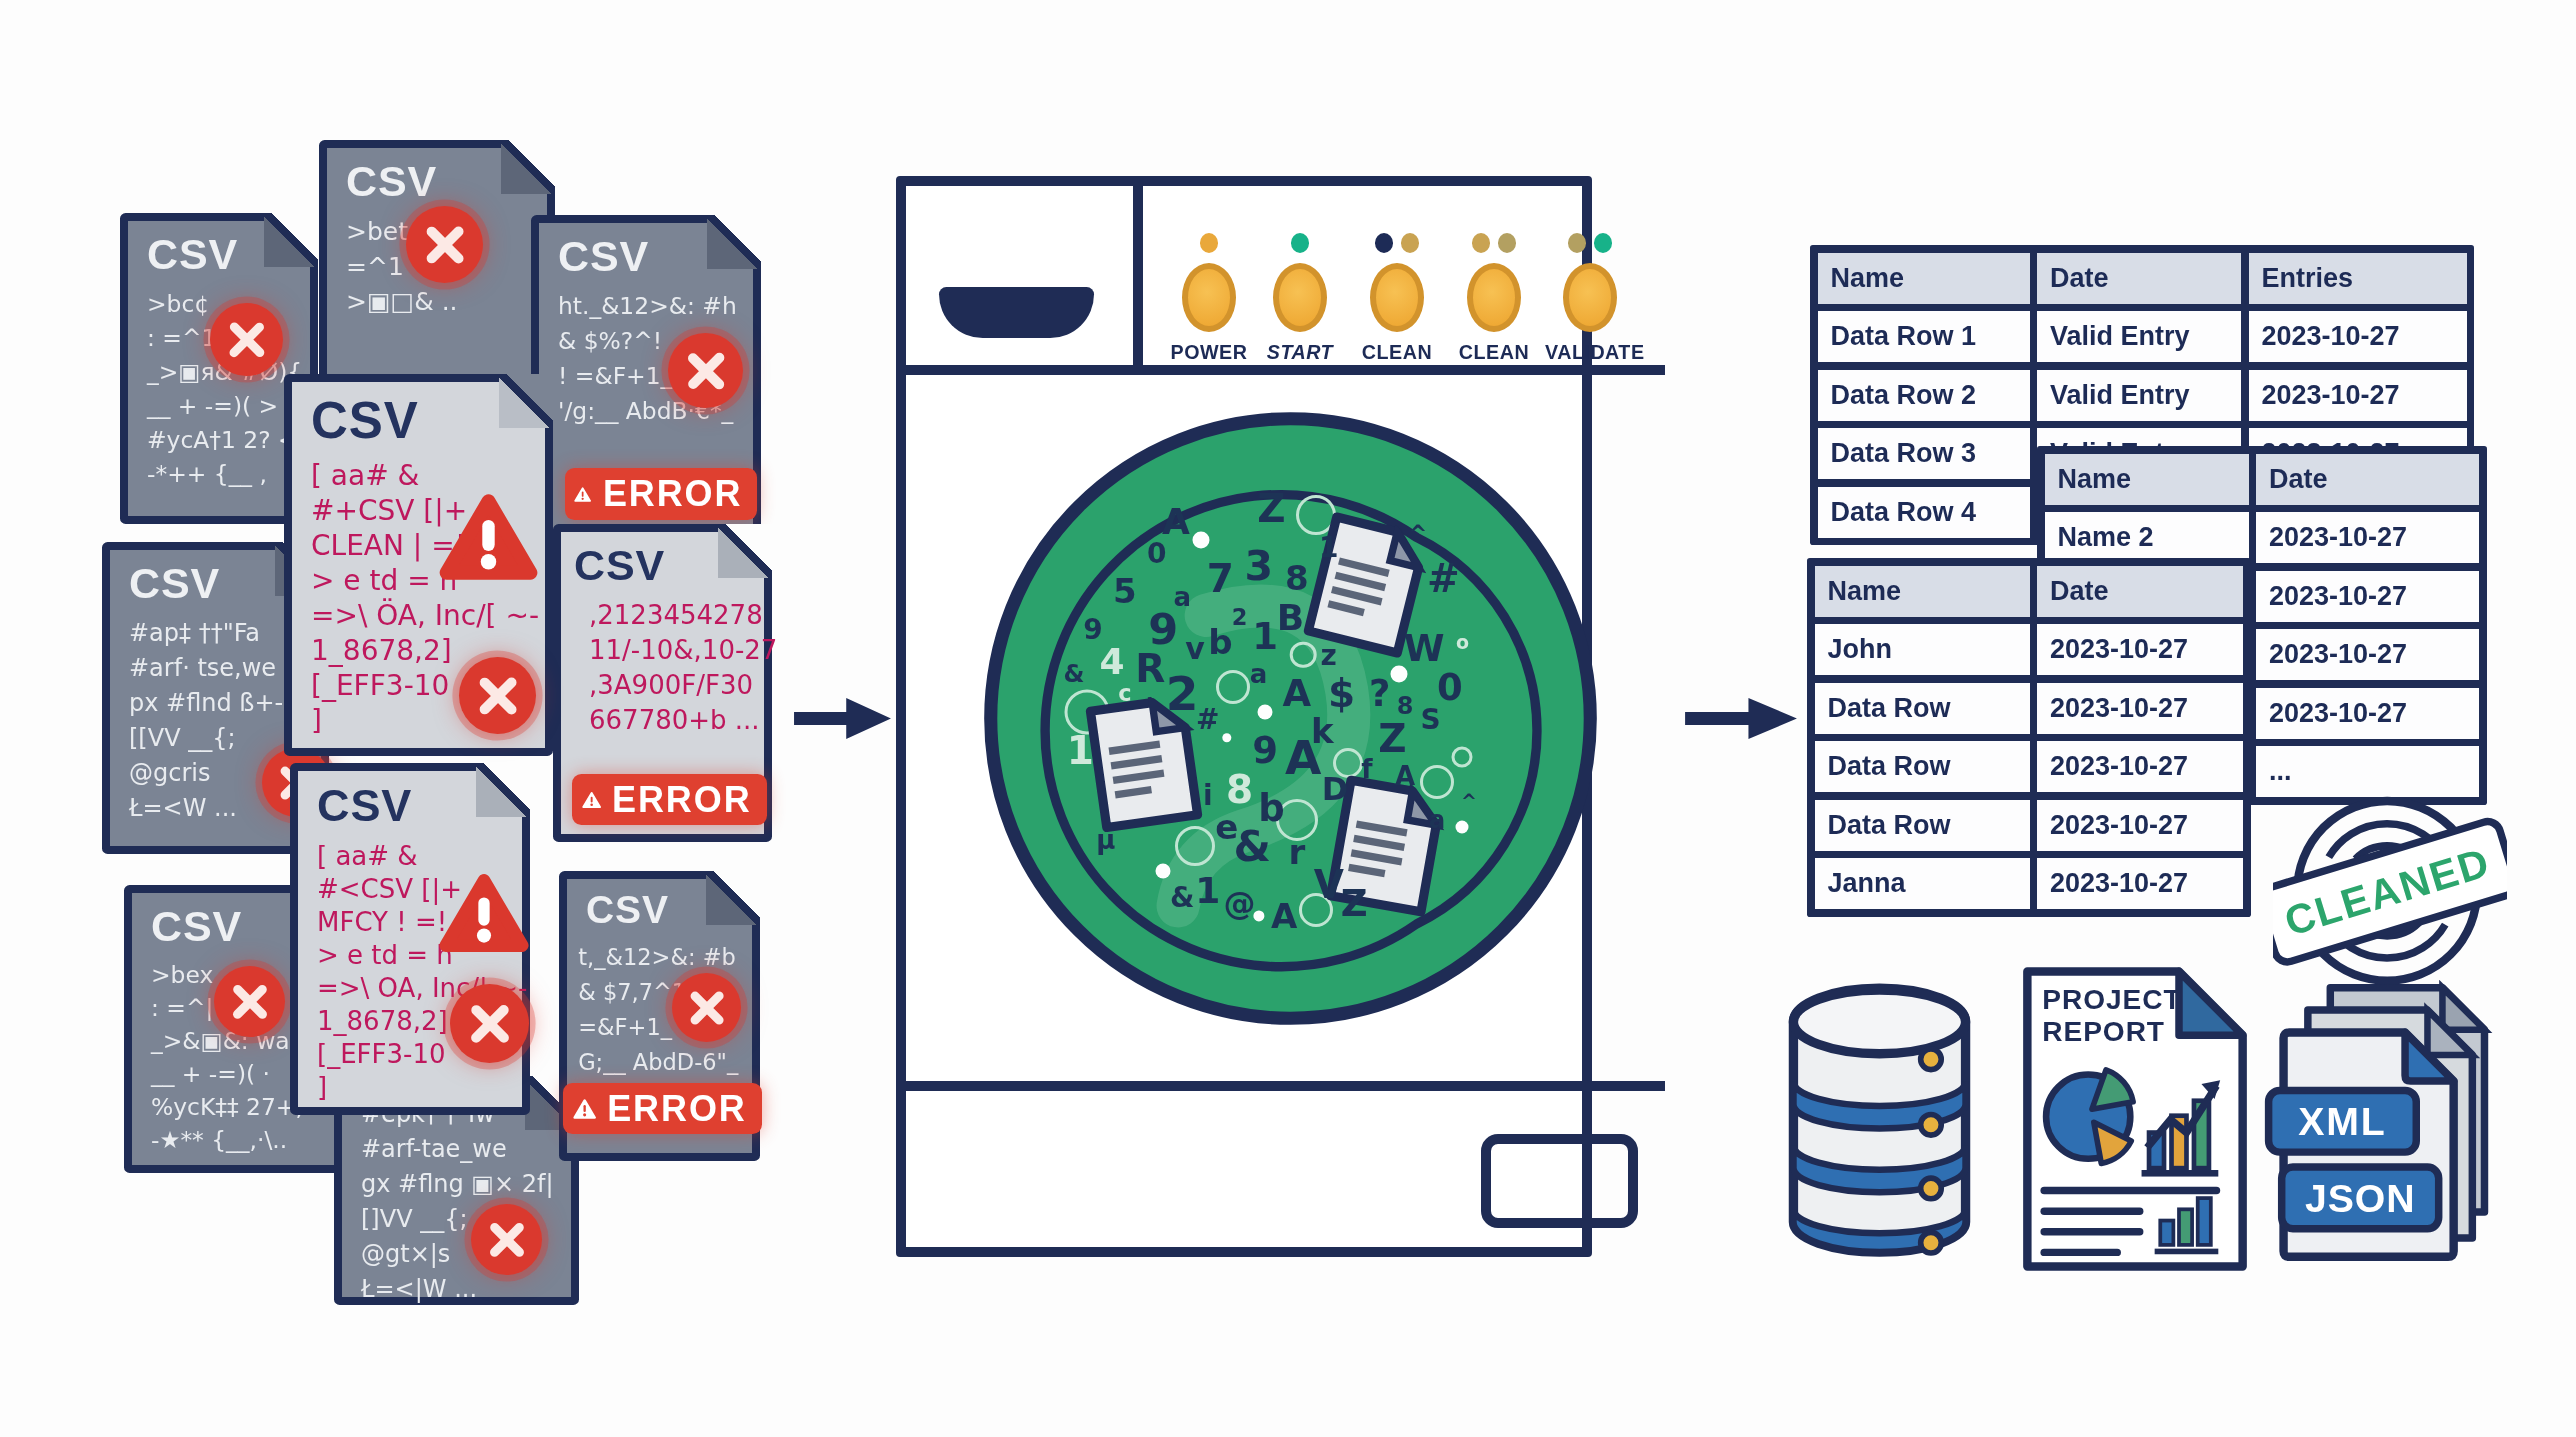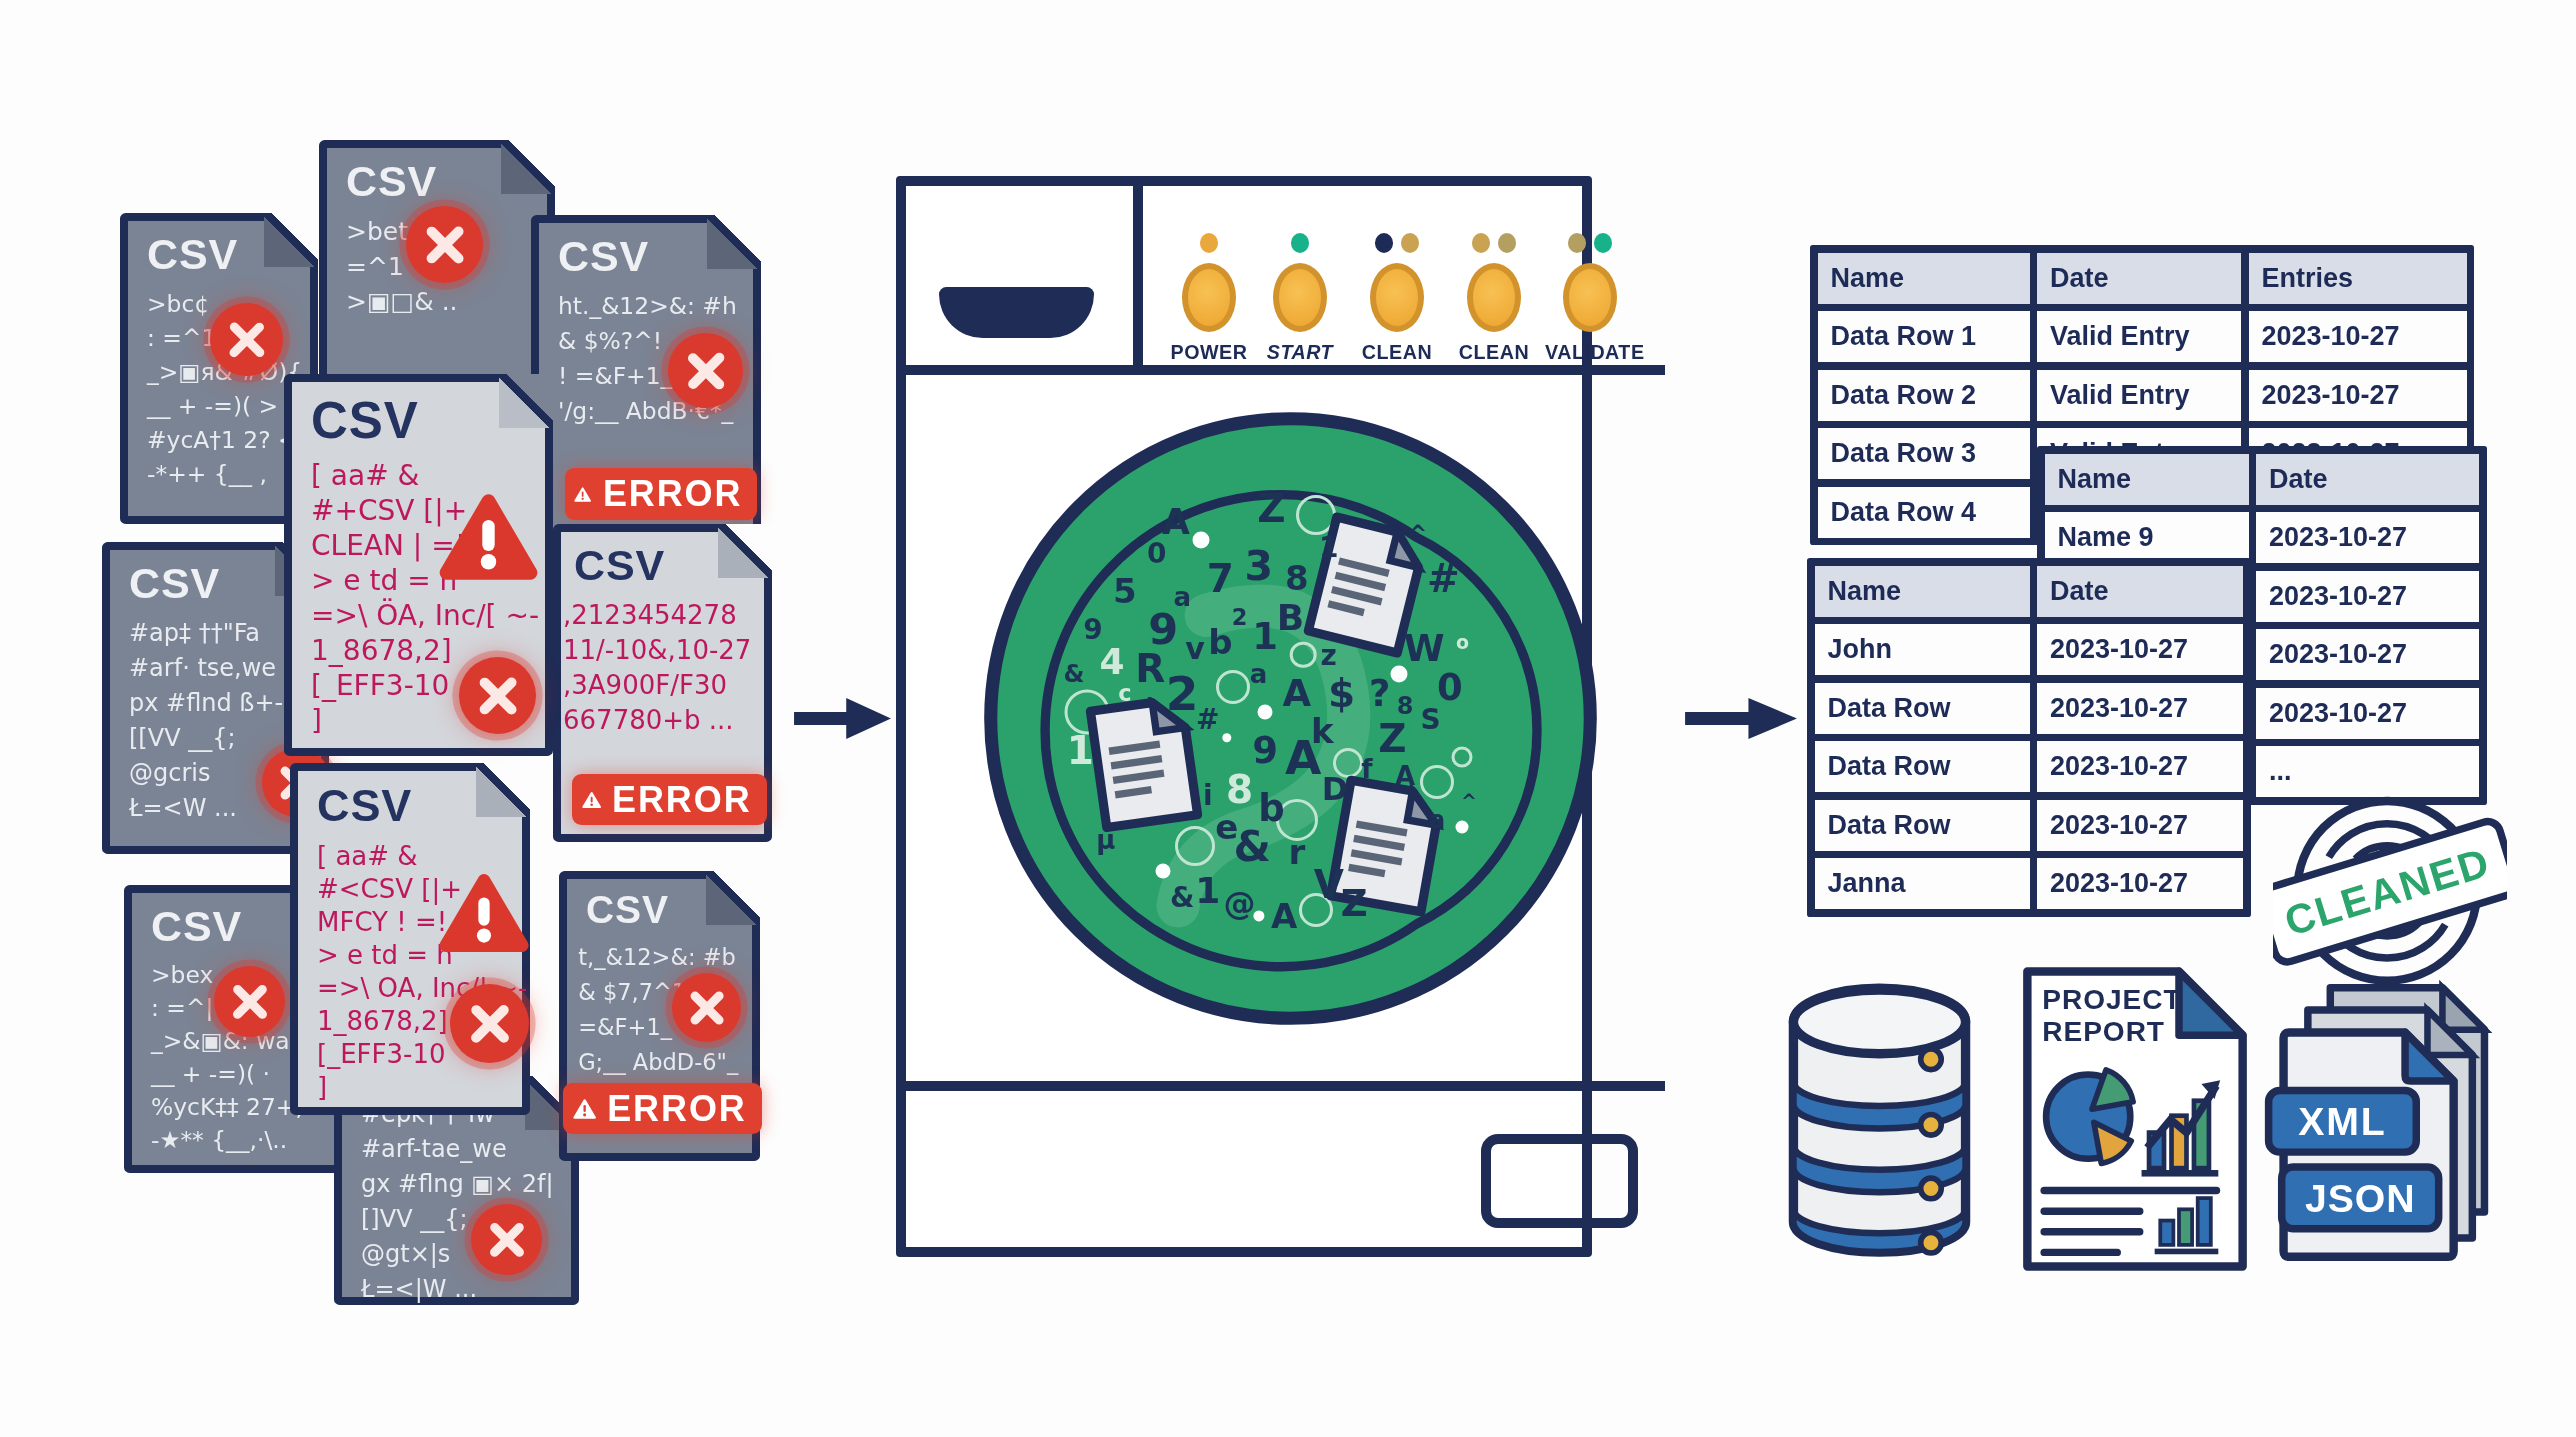--- a/index.html
+++ b/index.html
@@ -179,21 +179,21 @@
     <div class="gl">[[VV __{;</div>
     <div class="gl">@gcris</div>
     <div class="gl">Ł=&lt;W ...</div>
   </div>
   <div class="xbadge" style="left:152px;top:198px;width:69px;height:69px;"></div>
 </div>
 
 <div class="file lite" style="left:553px;top:524px;width:219px;height:318px;z-index:4;">
   <div class="fold" style="--flap:#aab0b9;"></div>
   <div class="file-title" style="font-size:43px;padding-left:13px;">CSV</div>
-  <div class="file-lines" style="font-size:26px;padding-left:2px;">
+  <div class="file-lines" style="font-size:26px;padding-left:28px;">
     <div class="gl">,2123454278</div>
     <div class="gl">11/-10&amp;,10-27</div>
     <div class="gl">,3A900F/F30</div>
     <div class="gl">667780+b ...</div>
   </div>
   <div class="error-banner" style="left:11.2px;top:242px;width:170px;height:51px;">
     <svg width="39" height="36" viewBox="0 0 60 54">
       <path d="M30 5 L56 49 H4 Z" fill="#fff" stroke="#fff" stroke-width="6" stroke-linejoin="round"></path>
       <rect x="27" y="17" width="6" height="18" rx="3" fill="#df4030"></rect>
       <circle cx="30" cy="42" r="4" fill="#df4030"></circle>
@@ -471,21 +471,21 @@
   <div class="cell">Valid Entry</div>
   <div class="cell">2023-10-27</div>
   <div class="cell">Data Row 4</div>
   <div class="cell"></div>
   <div class="cell"></div>
 </div>
 
 <div class="dtable" style="left:2037px;top:446px;grid-template-columns:204px 223px;grid-auto-rows:51px;z-index:12;">
   <div class="cell hdr">Name</div>
   <div class="cell hdr">Date</div>
-  <div class="cell">Name 9</div>
+  <div class="cell">Name 2</div>
   <div class="cell">2023-10-27</div>
   <div class="cell"></div>
   <div class="cell">2023-10-27</div>
   <div class="cell"></div>
   <div class="cell">2023-10-27</div>
   <div class="cell"></div>
   <div class="cell">2023-10-27</div>
   <div class="cell"></div>
   <div class="cell">...</div>
 </div>

